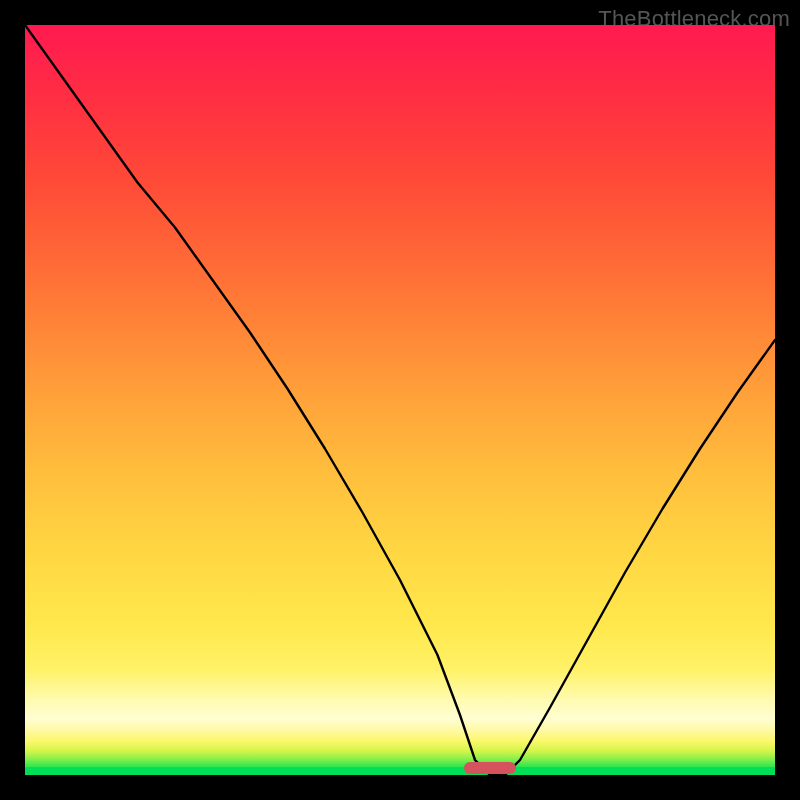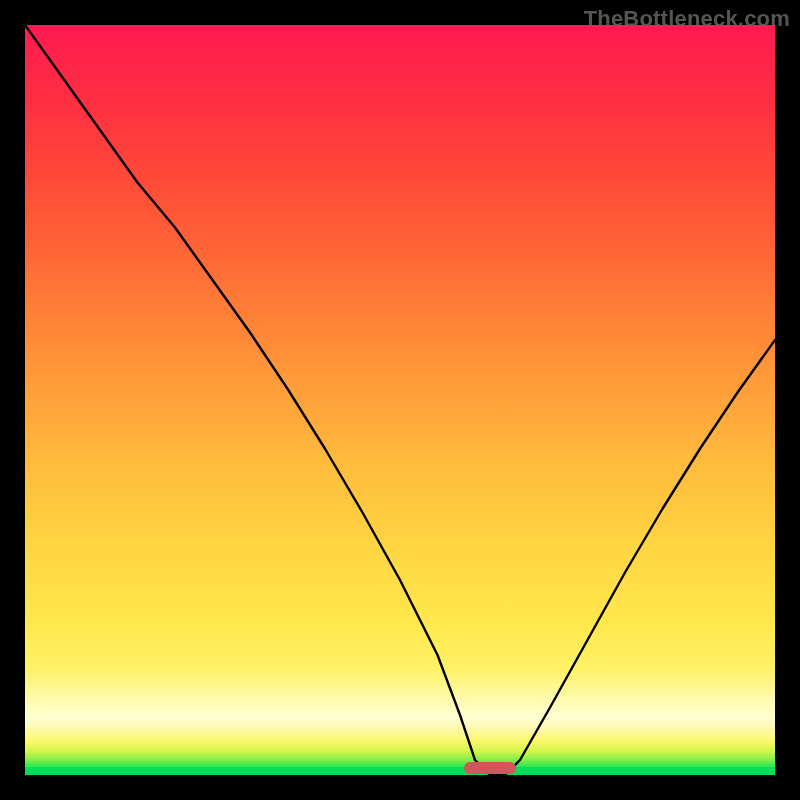--- a/index.html
+++ b/index.html
@@ -16,21 +16,21 @@
     width: 800px;
     height: 800px;
     background: #000;
   }
   .watermark {
     position: absolute;
     top: 6px;
     right: 10px;
     color: #555;
     font-size: 22px;
-    font-weight: bold;
+    font-weight: normal;
     letter-spacing: 0.2px;
     user-select: none;
   }
   .plot-area {
     position: absolute;
     left: 25px;
     top: 25px;
     width: 750px;
     height: 750px;
     overflow: hidden;

